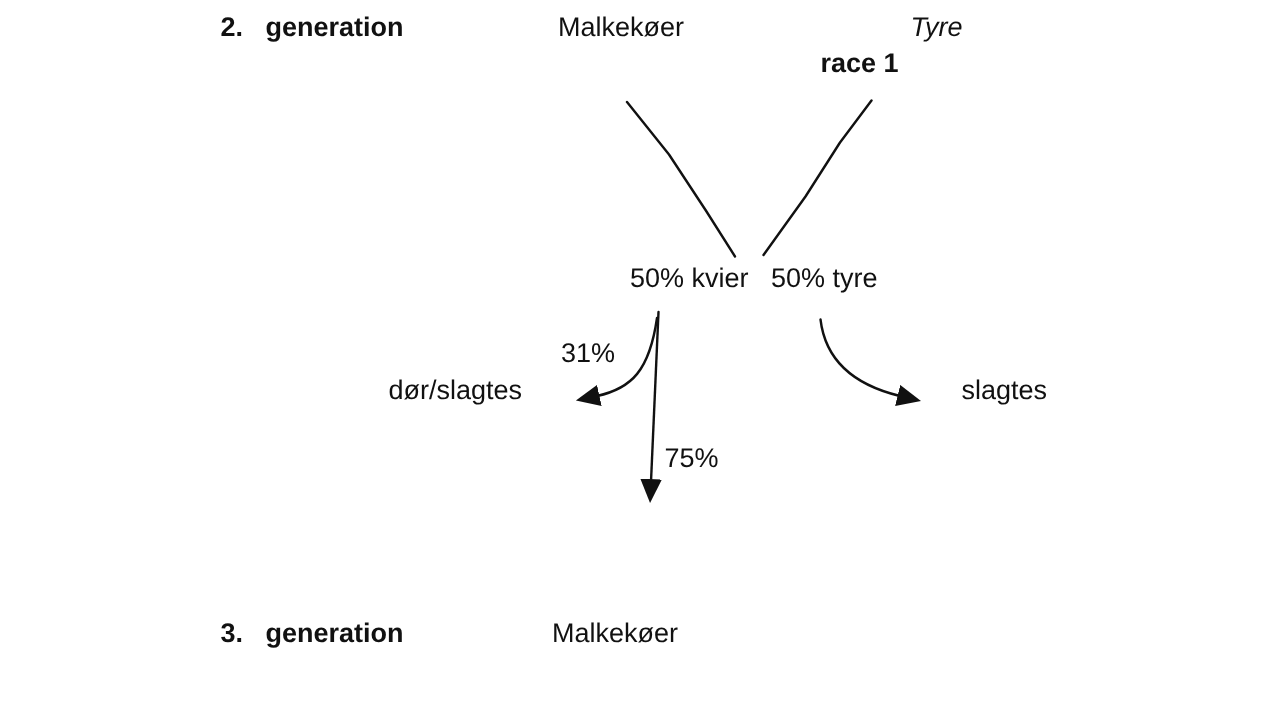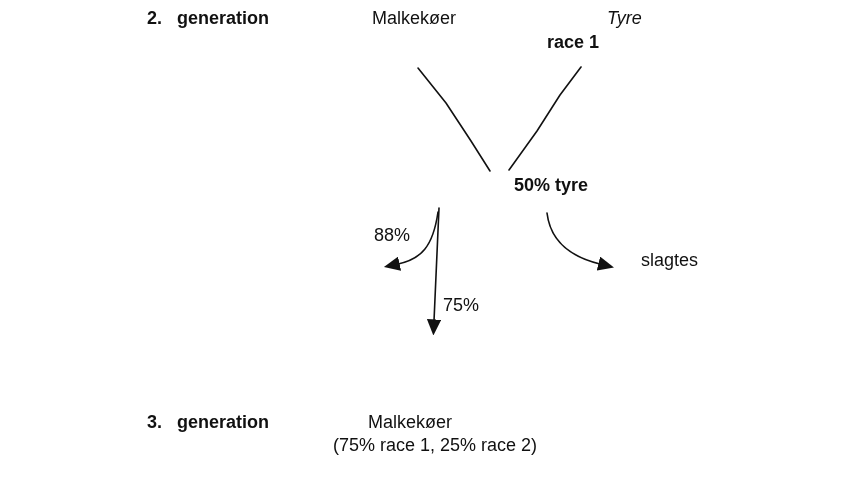--- a/index.html
+++ b/index.html
@@ -56,24 +56,25 @@
     <path class="stroke" d="M438,212 C433,247 421,259 398,264" marker-end="url(#ah)"></path>
     <path class="stroke" d="M547,213 C550,238 567,256 600,264" marker-end="url(#ah)"></path>
   </svg>
 
   <div class="txt bold" style="left:147px; top:8px;">2.</div>
   <div class="txt bold" style="left:177px; top:8px;">generation</div>
   <div class="txt" style="left:372px; top:8px;">Malkekøer</div>
   <div class="txt" style="left:607px; top:8px;font-style:italic;">Tyre</div>
   <div class="txt" style="left:547px; top:32px;font-weight:bold;">race 1</div>
 
-  <div class="txt" style="left:514px; top:175px;font-weight:bold;">50% tyre</div>
+  <div class="txt" style="left:420px; top:175px;">50% kvier</div>
+  <div class="txt" style="left:514px; top:175px;">50% tyre</div>
 
-  <div class="txt" style="left:374px; top:225px;">88%</div>
+  <div class="txt" style="left:374px; top:225px;">31%</div>
+  <div class="txt" style="left:259px; top:250px;">dør/slagtes</div>
   <div class="txt" style="left:443px; top:295px;">75%</div>
   <div class="txt" style="left:641px; top:250px;">slagtes</div>
 
   <div class="txt bold" style="left:147px; top:412px;">3.</div>
   <div class="txt bold" style="left:177px; top:412px;">generation</div>
   <div class="txt" style="left:368px; top:412px;">Malkekøer</div>
-  <div class="txt" style="left:333px; top:435px;">(75% race 1, 25% race 2)</div>
 
 </div>
 
 </body></html>

